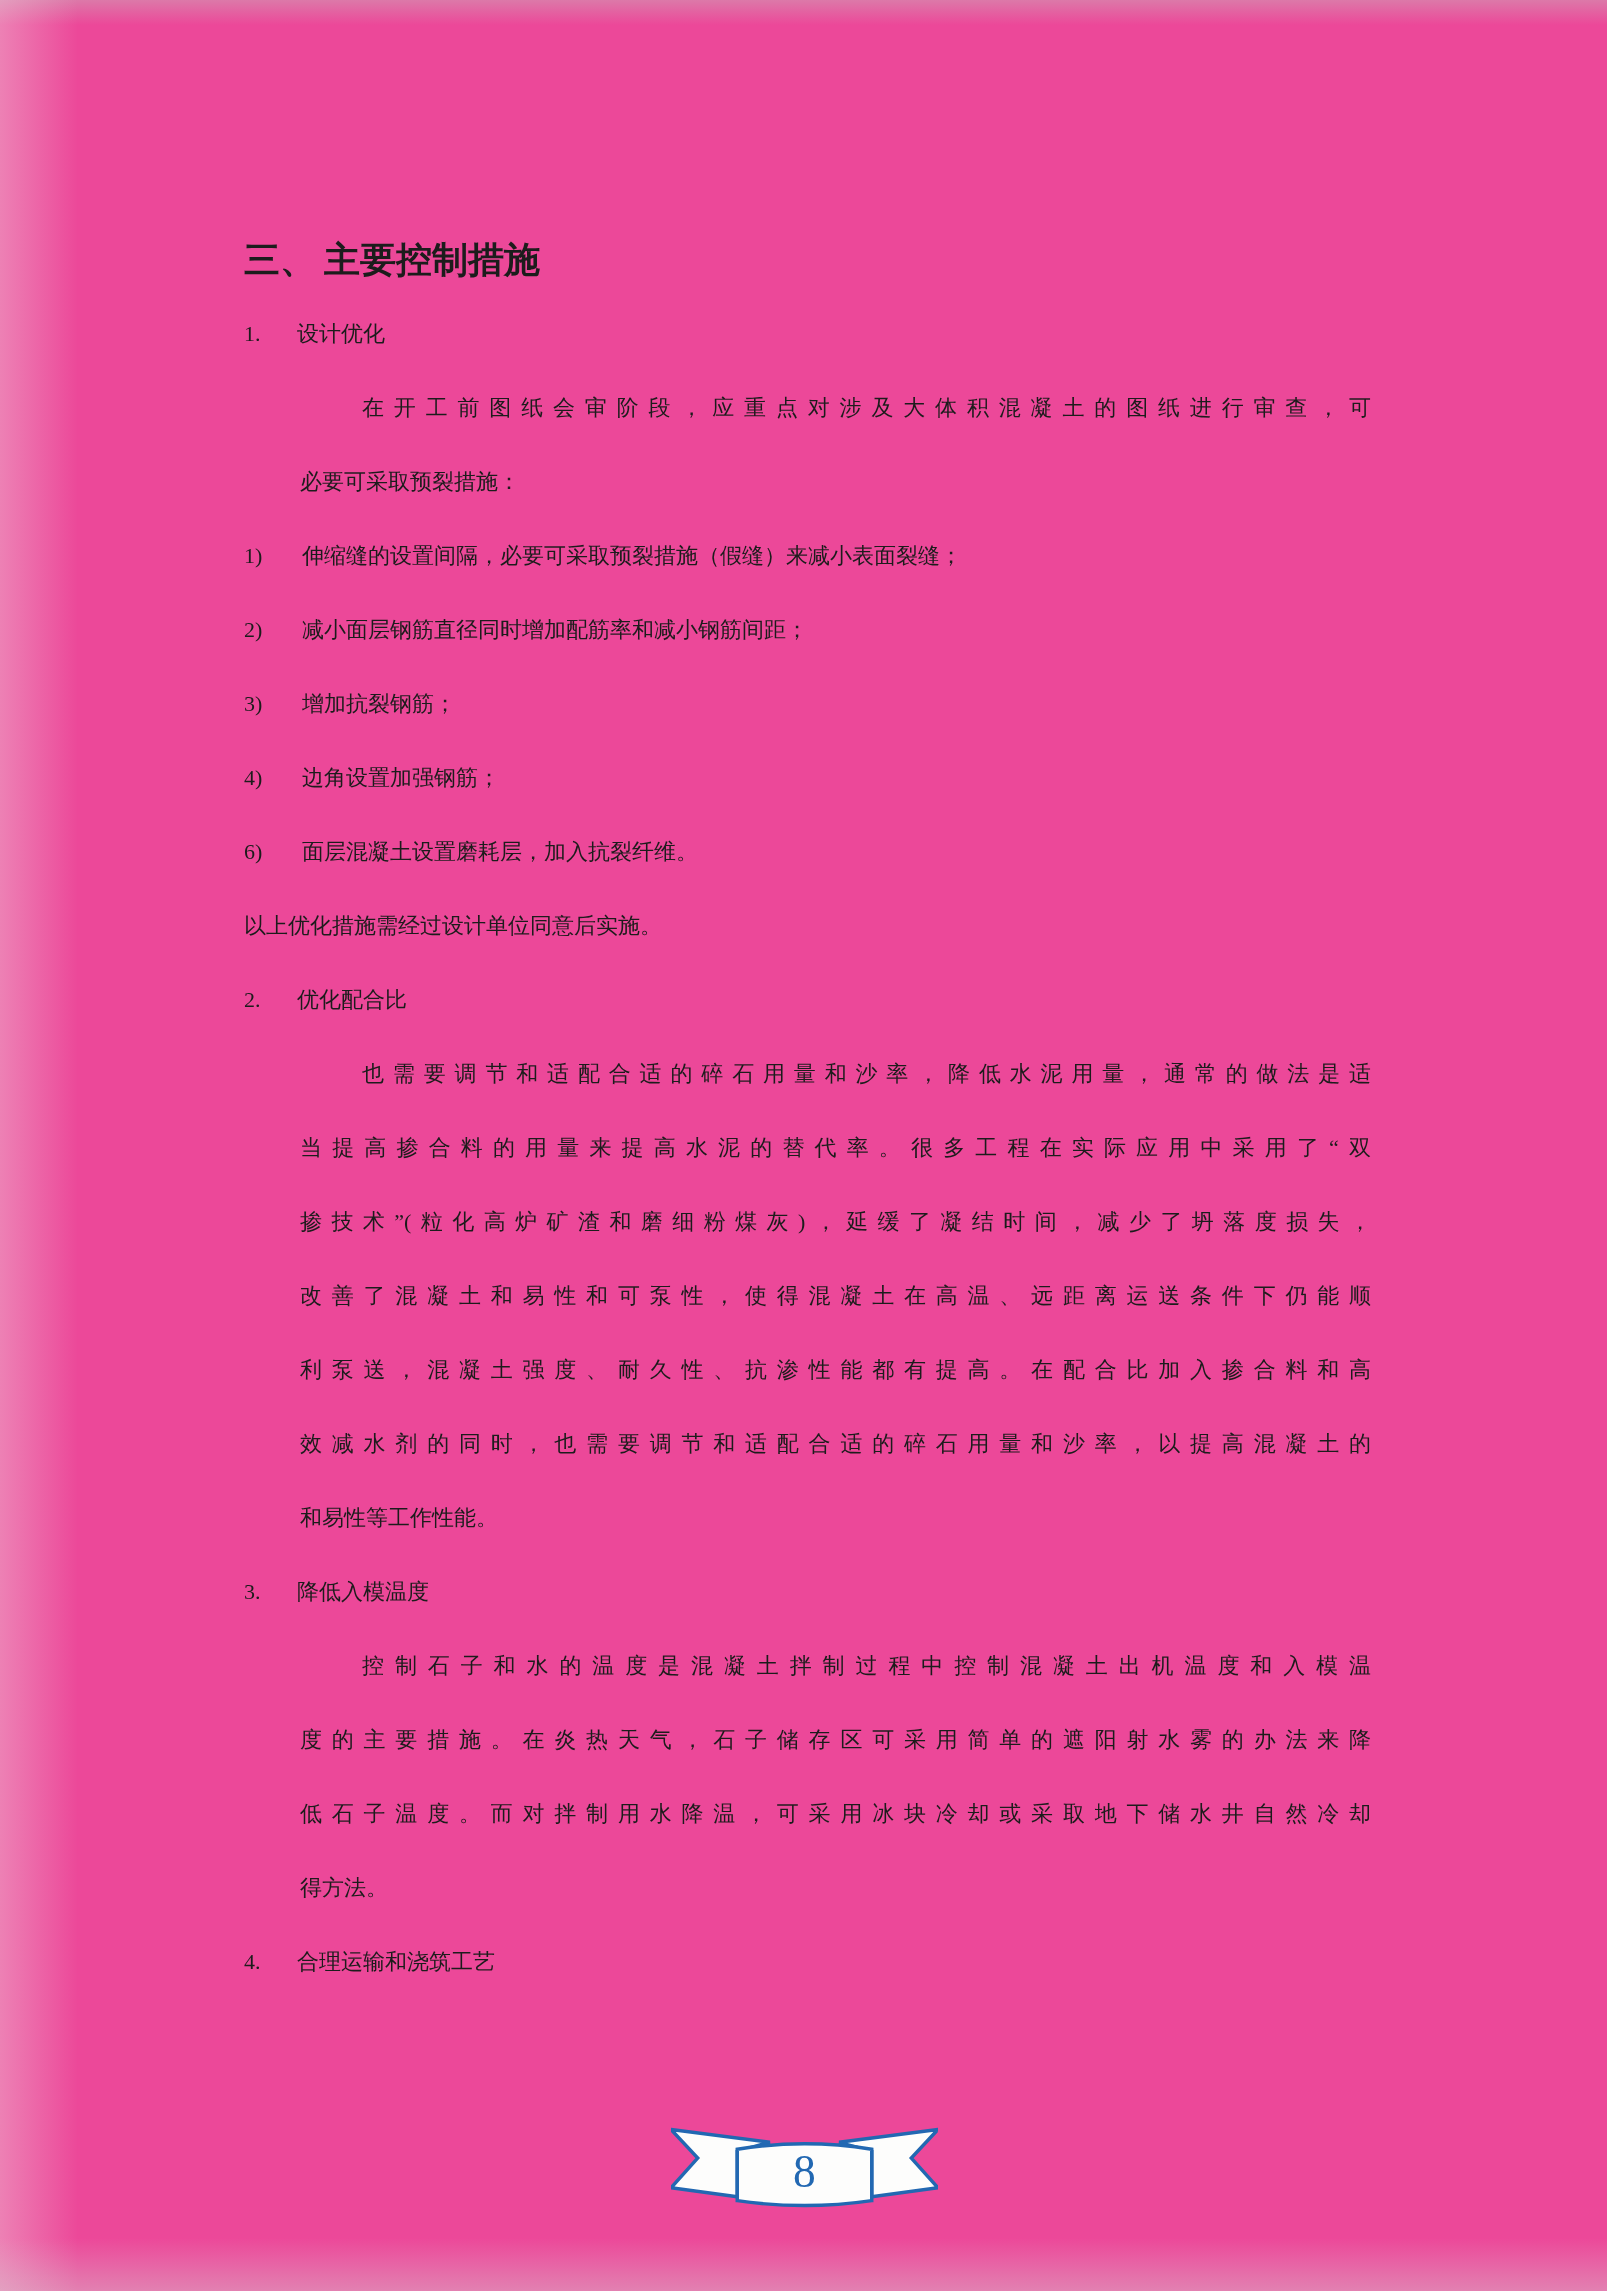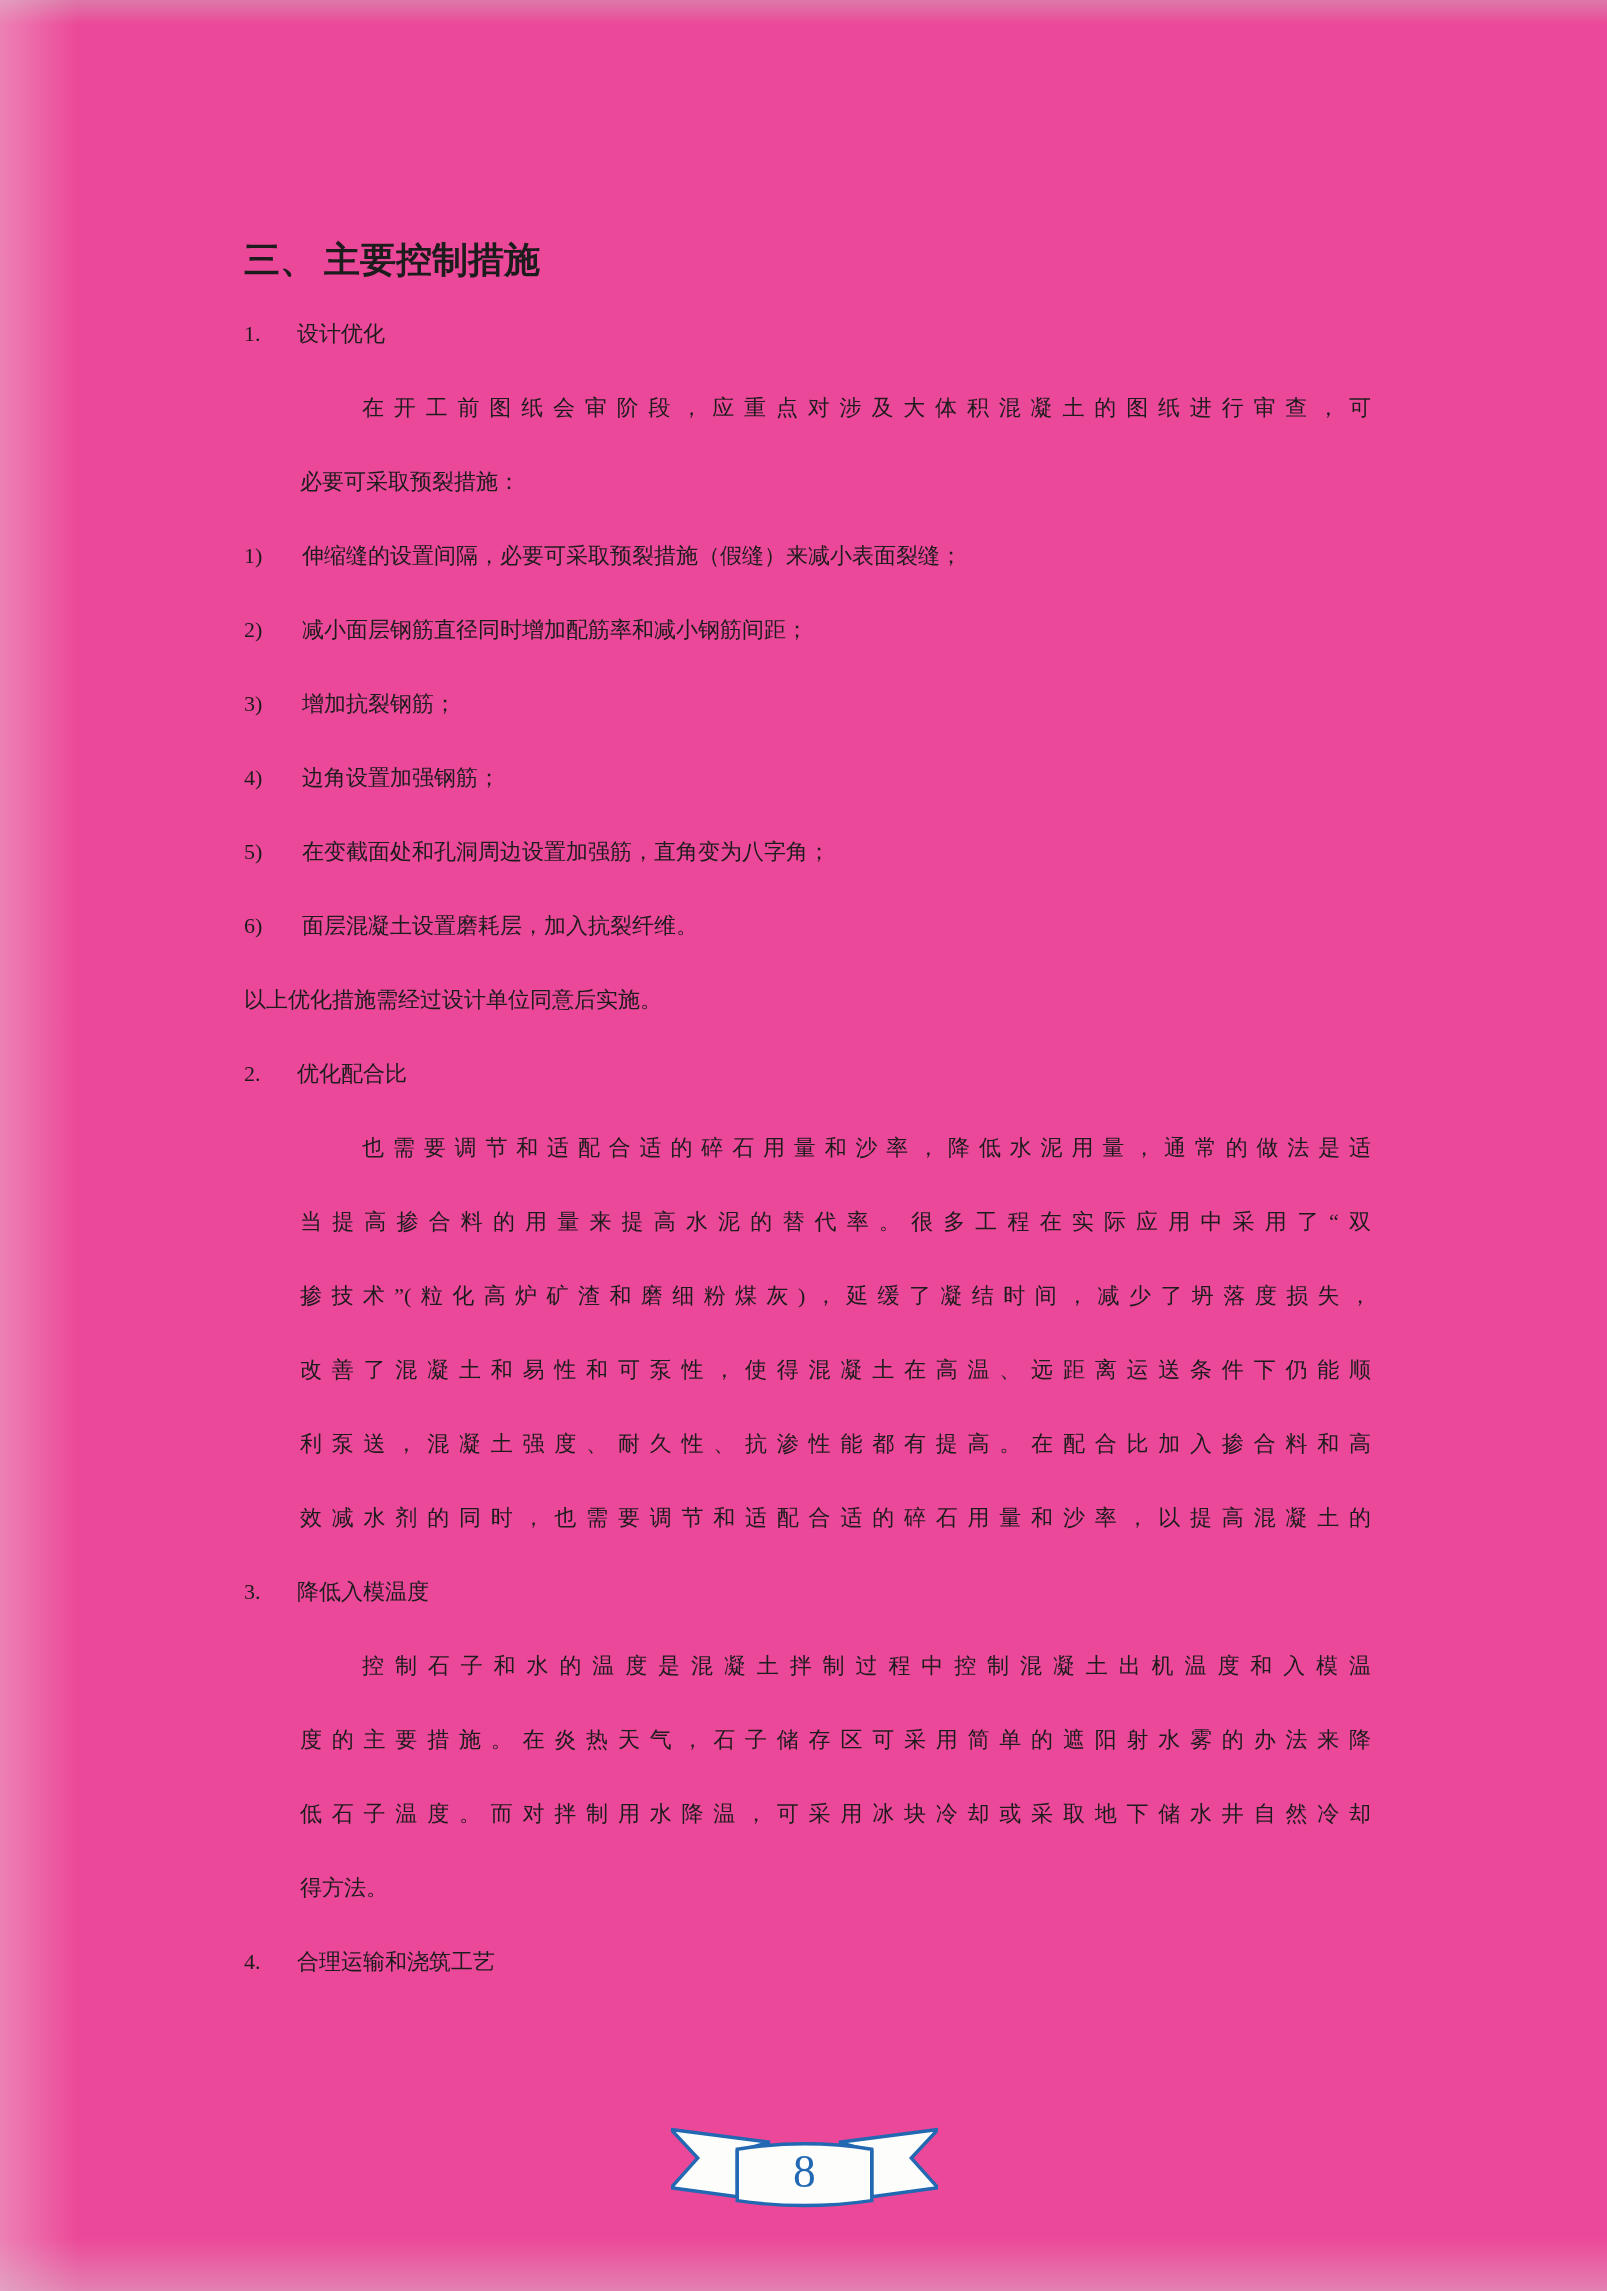--- a/index.html
+++ b/index.html
@@ -70,33 +70,33 @@
 
     <div class="line l-item"><span class="num">1.</span><span>设计优化</span></div>
 
     <div class="line l-para1 j"><span>在开工前图纸会审阶段，应重点对涉及大体积混凝土的图纸进行审查，可</span></div>
     <div class="line l-para-end"><span>必要可采取预裂措施：</span></div>
 
     <div class="line l-sub"><span class="num">1)</span><span>伸缩缝的设置间隔，必要可采取预裂措施（假缝）来减小表面裂缝；</span></div>
     <div class="line l-sub"><span class="num">2)</span><span>减小面层钢筋直径同时增加配筋率和减小钢筋间距；</span></div>
     <div class="line l-sub"><span class="num">3)</span><span>增加抗裂钢筋；</span></div>
     <div class="line l-sub"><span class="num">4)</span><span>边角设置加强钢筋；</span></div>
-    <div class="line l-sub"><span class="num">5)</span><span>在变截面处和孔洞周边设置加强筋，直角变为八字角；</span></div>
     <div class="line l-sub"><span class="num">6)</span><span>面层混凝土设置磨耗层，加入抗裂纤维。</span></div>
 
     <div class="line"><span>以上优化措施需经过设计单位同意后实施。</span></div>
 
     <div class="line l-item"><span class="num">2.</span><span>优化配合比</span></div>
 
     <div class="line l-para1 j"><span>也需要调节和适配合适的碎石用量和沙率，降低水泥用量，通常的做法是适</span></div>
     <div class="line l-para j"><span>当提高掺合料的用量来提高水泥的替代率。很多工程在实际应用中采用了“双</span></div>
     <div class="line l-para j"><span>掺技术”(粒化高炉矿渣和磨细粉煤灰)，延缓了凝结时间，减少了坍落度损失，</span></div>
     <div class="line l-para j"><span>改善了混凝土和易性和可泵性，使得混凝土在高温、远距离运送条件下仍能顺</span></div>
     <div class="line l-para j"><span>利泵送，混凝土强度、耐久性、抗渗性能都有提高。在配合比加入掺合料和高</span></div>
     <div class="line l-para j"><span>效减水剂的同时，也需要调节和适配合适的碎石用量和沙率，以提高混凝土的</span></div>
+    <div class="line l-para-end"><span>和易性等工作性能。</span></div>
 
     <div class="line l-item"><span class="num">3.</span><span>降低入模温度</span></div>
 
     <div class="line l-para1 j"><span>控制石子和水的温度是混凝土拌制过程中控制混凝土出机温度和入模温</span></div>
     <div class="line l-para j"><span>度的主要措施。在炎热天气，石子储存区可采用简单的遮阳射水雾的办法来降</span></div>
     <div class="line l-para j"><span>低石子温度。而对拌制用水降温，可采用冰块冷却或采取地下储水井自然冷却</span></div>
     <div class="line l-para-end"><span>得方法。</span></div>
 
     <div class="line l-item"><span class="num">4.</span><span>合理运输和浇筑工艺</span></div>
 

